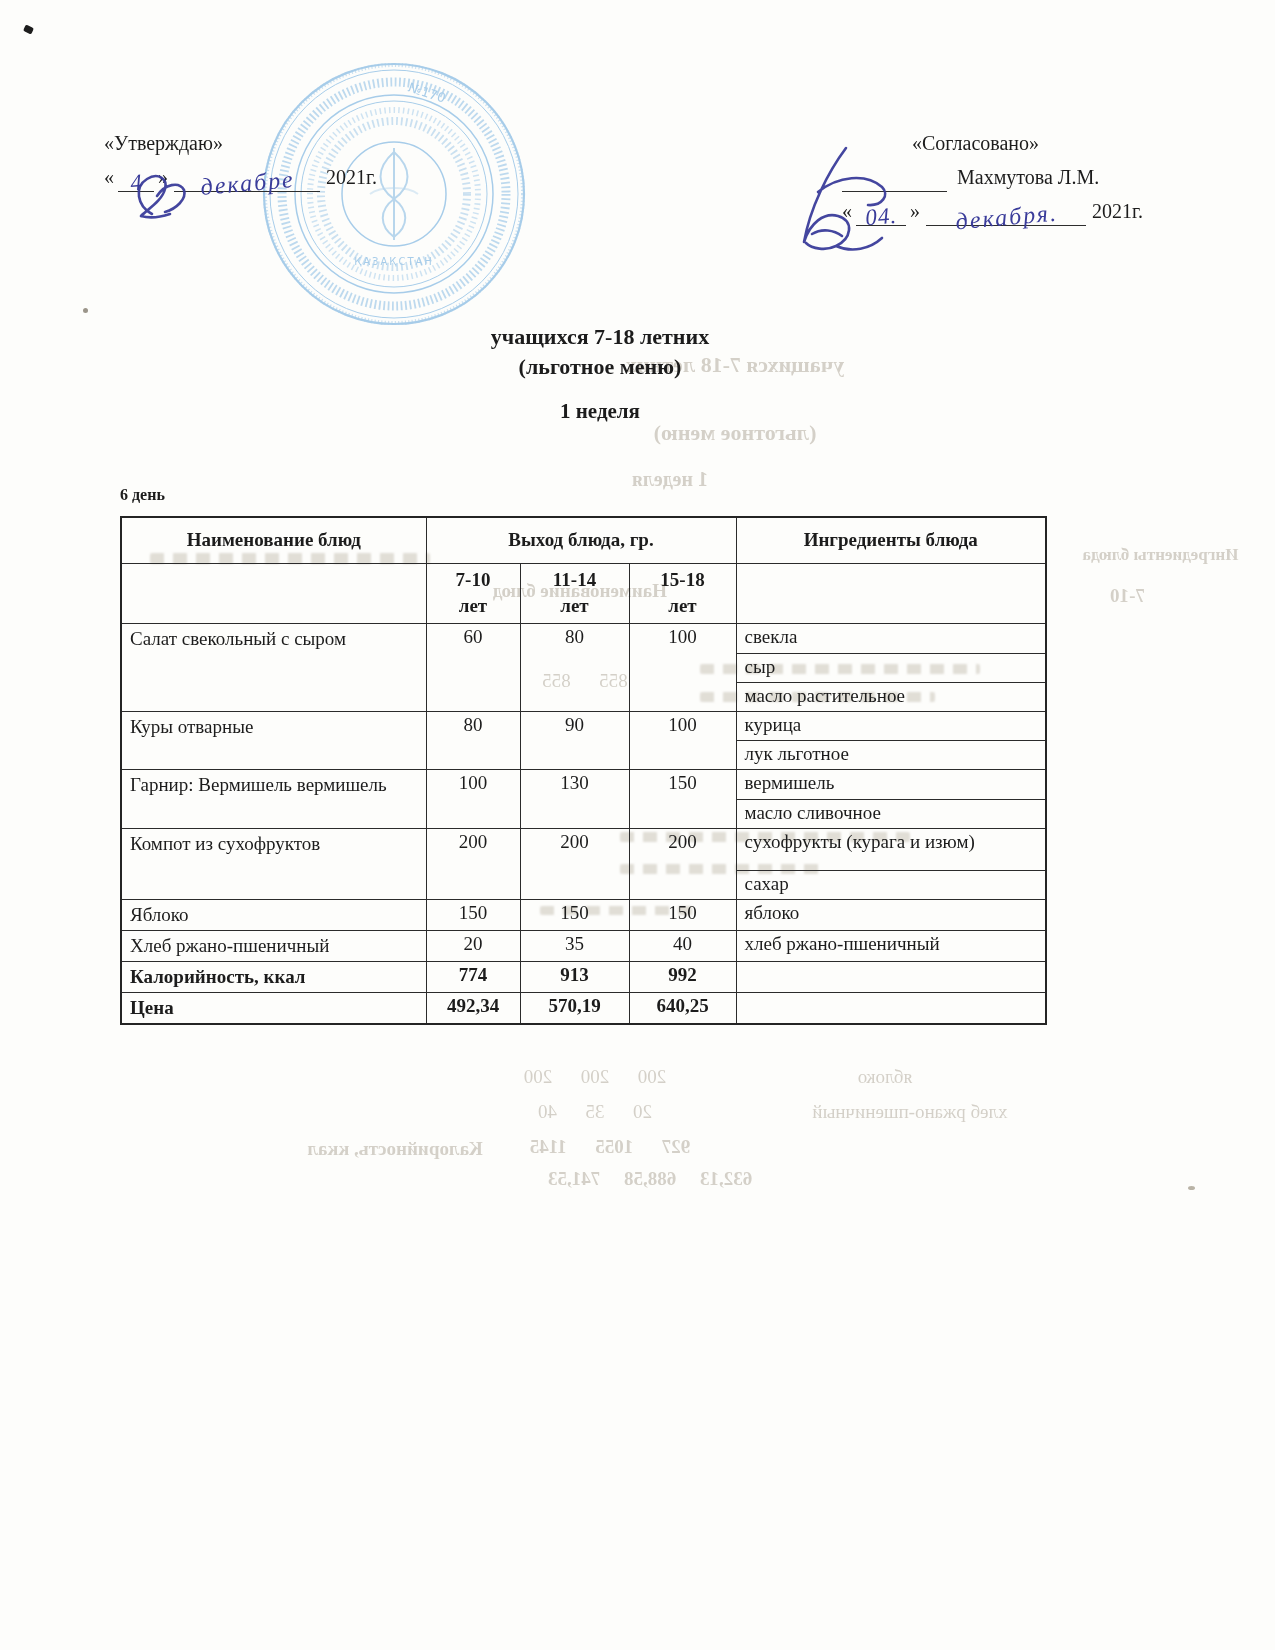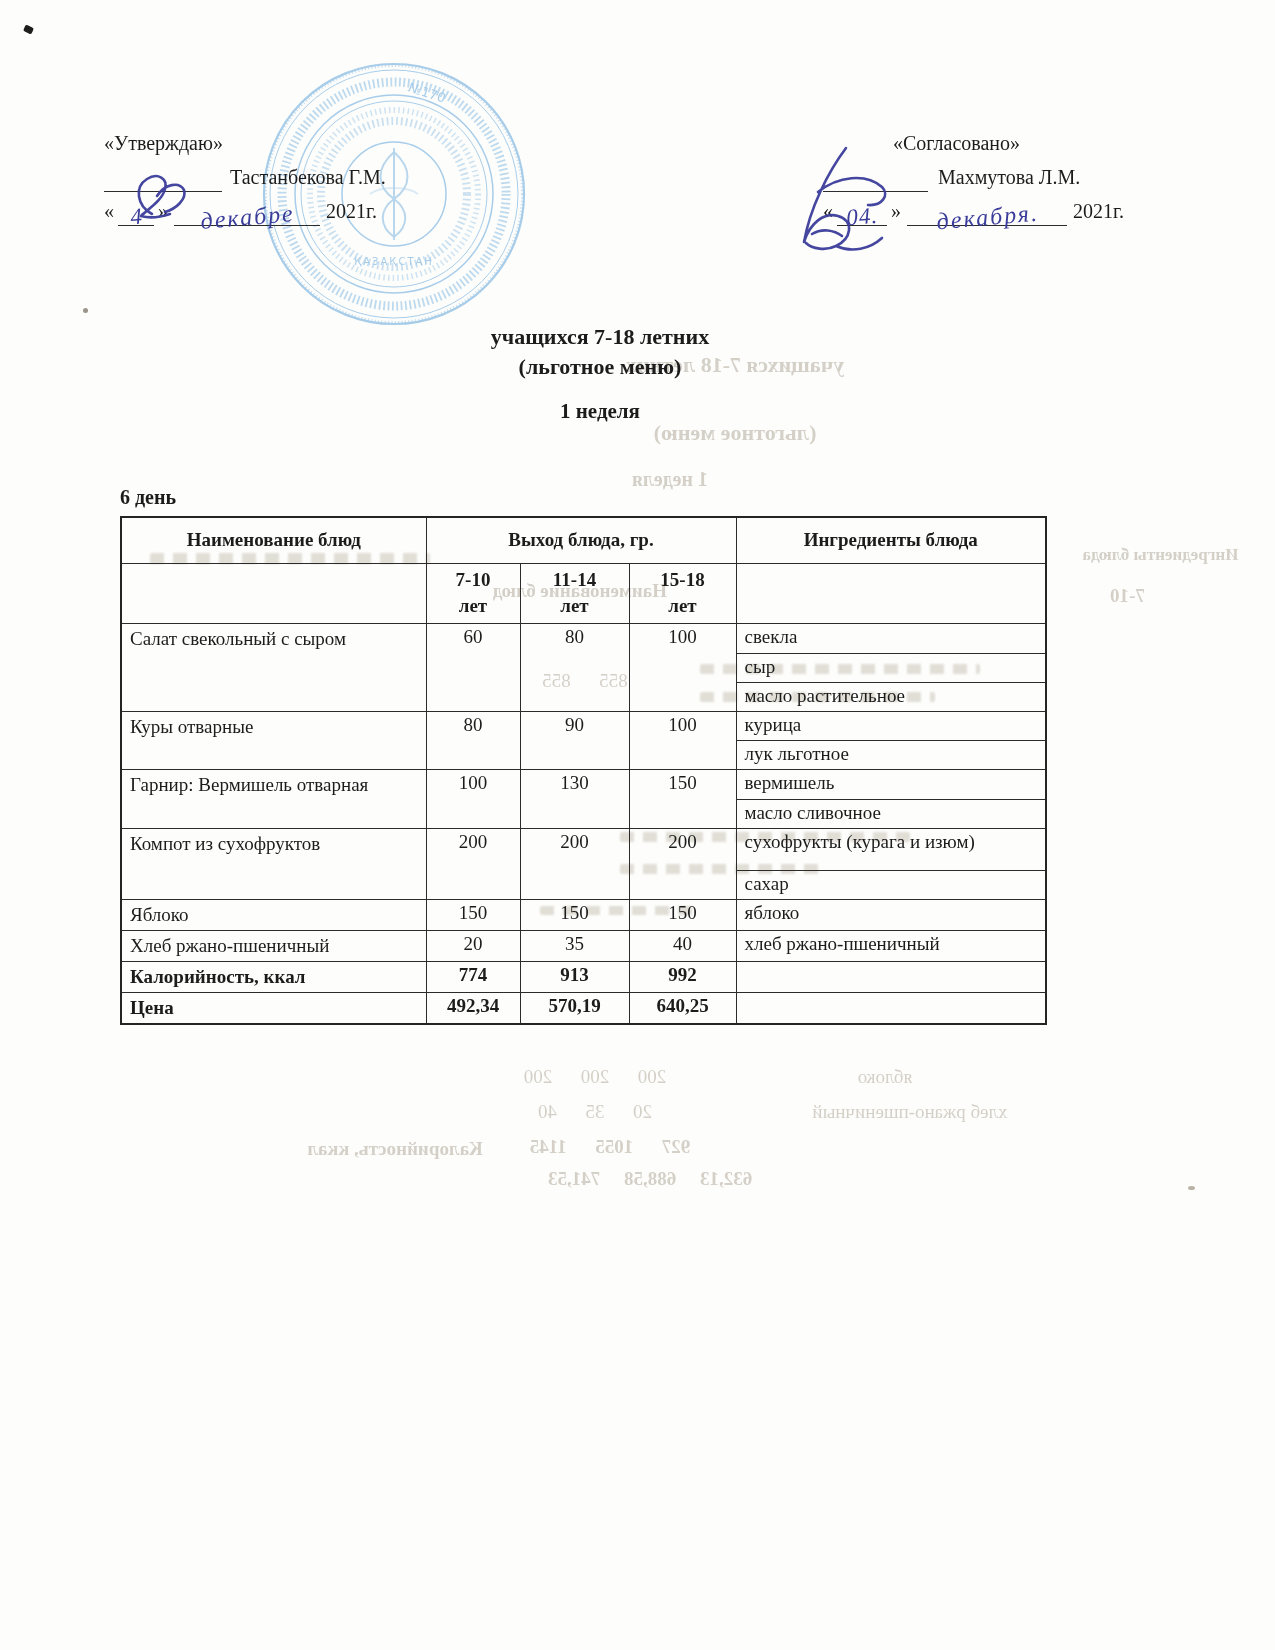--- a/index.html
+++ b/index.html
@@ -5,21 +5,21 @@
   html,body{margin:0;padding:0;}
   body{
     width:1275px;height:1650px;position:relative;overflow:hidden;
     background:#fdfdfb;
     font-family:"Liberation Serif", serif;color:#1c1c1c;
   }
   .abs{position:absolute;}
   
   .hdr-block{position:absolute;font-size:20px;line-height:30px;z-index:2;}
   .hdr-left{left:104px;top:128px;width:430px;}
-  .hdr-right{left:823px;top:128px;width:400px;}
+  .hdr-right{left:842px;top:128px;width:400px;}
   .hline{white-space:nowrap;}
   .ind70{margin-left:70px;}
   .ind35{margin-left:35px;}
   .sigline{height:34px;display:flex;align-items:flex-end;}
   .dateline{height:34px;display:flex;align-items:flex-end;}
   .uline{display:inline-block;border-bottom:1.7px solid #2d2d2d;height:26px;text-align:center;}
   .name-slot-l{width:118px;margin-right:8px;}
   .name-slot-r{width:105px;margin-right:10px;}
   .day-slot{width:36px;margin:0 4px;}
   .day-slot-r{width:50px;margin:0 4px;}
@@ -31,21 +31,21 @@
   }
   .hw-month{font-size:24px;letter-spacing:2px;}
   
   #stamp{z-index:1;}
   
   #sigs{z-index:3;pointer-events:none;}
   
   .title-block{position:absolute;left:120px;top:322px;width:960px;text-align:center;z-index:2;}
   .title-line{font-size:22px;font-weight:bold;line-height:30px;}
   .week-line{font-size:21px;font-weight:bold;margin-top:17px;}
-  .day-label{position:absolute;left:120px;top:486px;font-size:20px;font-weight:bold;z-index:2;}
+  .day-label{position:absolute;left:120px;top:486px;font-size:16px;font-weight:bold;z-index:2;}
   
   table.menu{
     position:absolute;left:120px;top:516px;width:925px;z-index:2;
     border-collapse:collapse;table-layout:fixed;
     border:2.5px solid #242424;
   }
   table.menu th, table.menu td{
     border:1.6px solid #2b2b2b;font-size:19px;padding:2px 8px;vertical-align:top;
     overflow:hidden;
   }
@@ -114,24 +114,20 @@
     <path d="M136,141 C121,152 121,168 136,179 C151,168 151,152 136,141 Z"></path>
     <path d="M136,90 L136,182"></path>
     <path d="M112,136 C122,128 150,128 160,136" opacity=".5"></path>
   </g>
   <text x="136" y="34" font-family="DejaVu Sans, sans-serif" font-size="13" fill="#6fadde" text-anchor="middle" transform="rotate(18 136 136)">№170</text>
   <text x="136" y="207" font-family="DejaVu Sans, sans-serif" font-size="10" letter-spacing="2" fill="#6fadde" text-anchor="middle">ҚАЗАҚСТАН</text>
 </svg>
 
 <div class="hdr-block hdr-left">
   <div class="hline">«Утверждаю»</div>
-  <div class="sigline">
-    <span class="uline name-slot-l"></span>
-    <span>Тастанбекова Г.М.</span>
-  </div>
   <div class="dateline">
     <span>«</span>
     <span class="uline day-slot"><i class="hw">4</i></span>
     <span>»</span>
     <span class="uline month-slot"><i class="hw hw-month">декабре</i></span>
     <span>2021г.</span>
   </div>
 </div>
 
 <div class="hdr-block hdr-right">
@@ -207,21 +203,21 @@
         <td class="cell-name" rowspan="2">Куры отварные</td>
         <td class="cell-num" rowspan="2">80</td>
         <td class="cell-num" rowspan="2">90</td>
         <td class="cell-num" rowspan="2">100</td>
         <td class="cell-ing">курица</td>
       </tr>
       <tr style="height: 29px;">
         <td class="cell-ing">лук льготное</td>
       </tr>
       <tr style="height: 30px;">
-        <td class="cell-name" rowspan="2">Гарнир: Вермишель отварная</td>
+        <td class="cell-name" rowspan="2">Гарнир: Вермишель вермишель</td>
         <td class="cell-num" rowspan="2">100</td>
         <td class="cell-num" rowspan="2">130</td>
         <td class="cell-num" rowspan="2">150</td>
         <td class="cell-ing">вермишель</td>
       </tr>
       <tr style="height: 29px;">
         <td class="cell-ing">масло сливочное</td>
       </tr>
       <tr style="height: 42px; font-family: Liberation Serif, serif;">
         <td class="cell-name" rowspan="2">Компот из сухофруктов</td>

